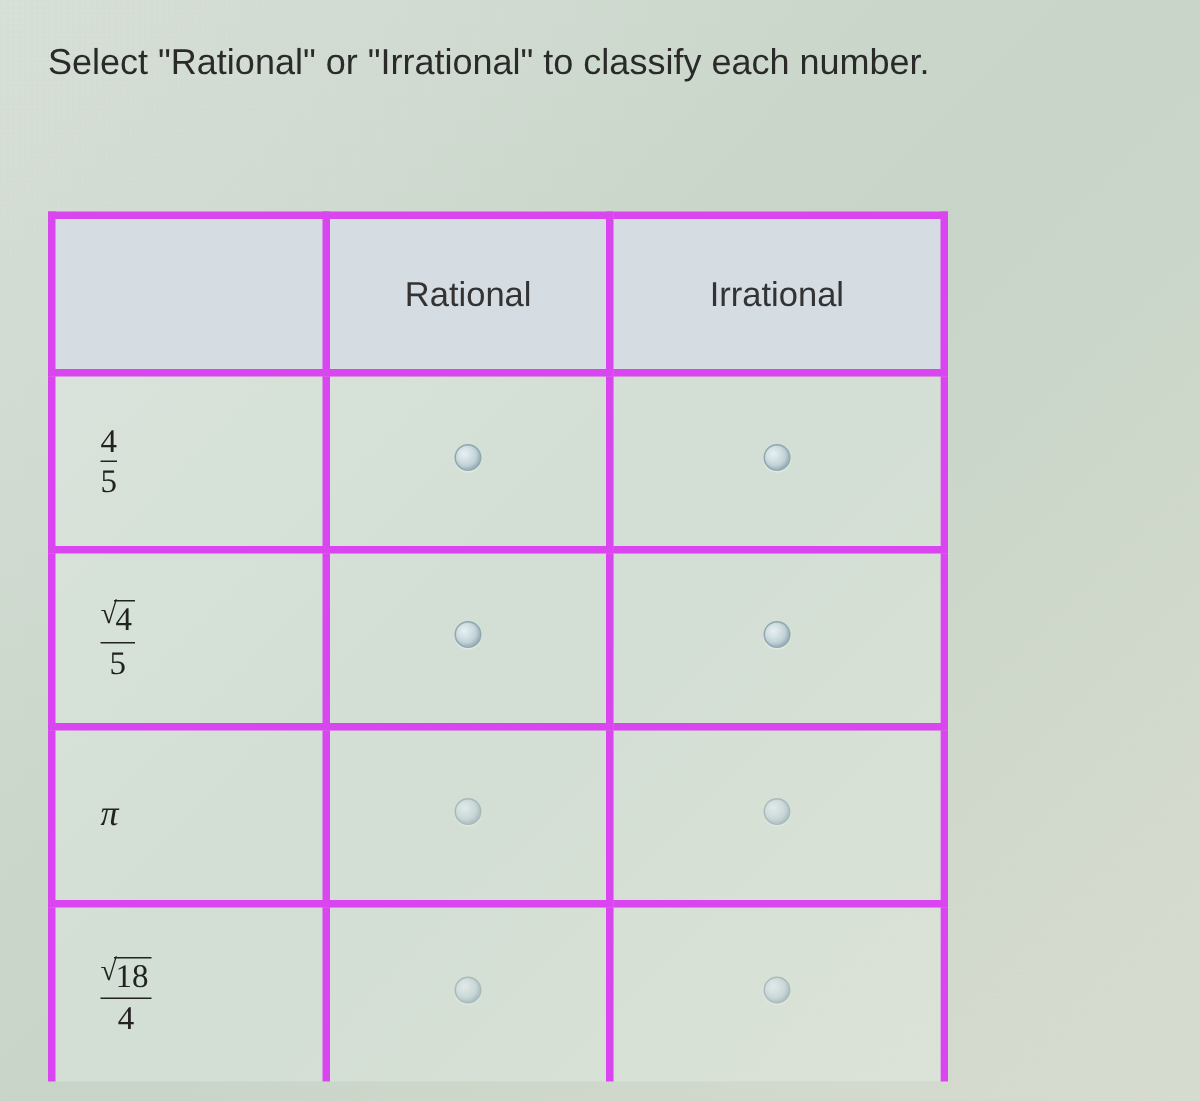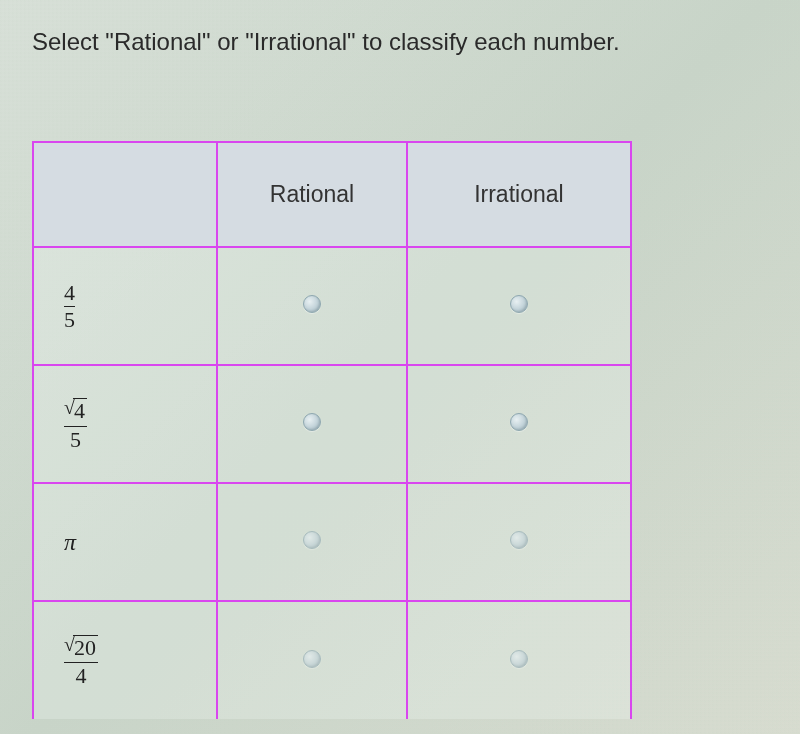--- a/index.html
+++ b/index.html
@@ -32,21 +32,21 @@
       font-size: 24px;
       color: #2a2a2a;
       margin-bottom: 85px;
       font-weight: 400;
     }
     .grid-table {
       border-collapse: collapse;
       width: 600px;
     }
     .grid-table td, .grid-table th {
-      border: 2px solid #d946ef;
+      border: 5px solid #d946ef;
     }
     .header-row th {
       background: #d5dce2;
       height: 105px;
       font-weight: 400;
       font-size: 23px;
       color: #333;
     }
     .header-row th:first-child {
       width: 185px;
@@ -188,21 +188,21 @@
           <span class="radio-btn faded"></span>
         </td>
       </tr>
 
       <tr class="data-row">
         <td>
           <span class="fraction">
             <span class="num">
               <span class="sqrt">
                 <span class="sqrt-symbol">√</span>
-                <span class="sqrt-content">20</span>
+                <span class="sqrt-content">18</span>
               </span>
             </span>
             <span class="den">4</span>
           </span>
         </td>
         <td class="radio-cell">
           <span class="radio-btn faded"></span>
         </td>
         <td class="radio-cell">
           <span class="radio-btn faded"></span>

